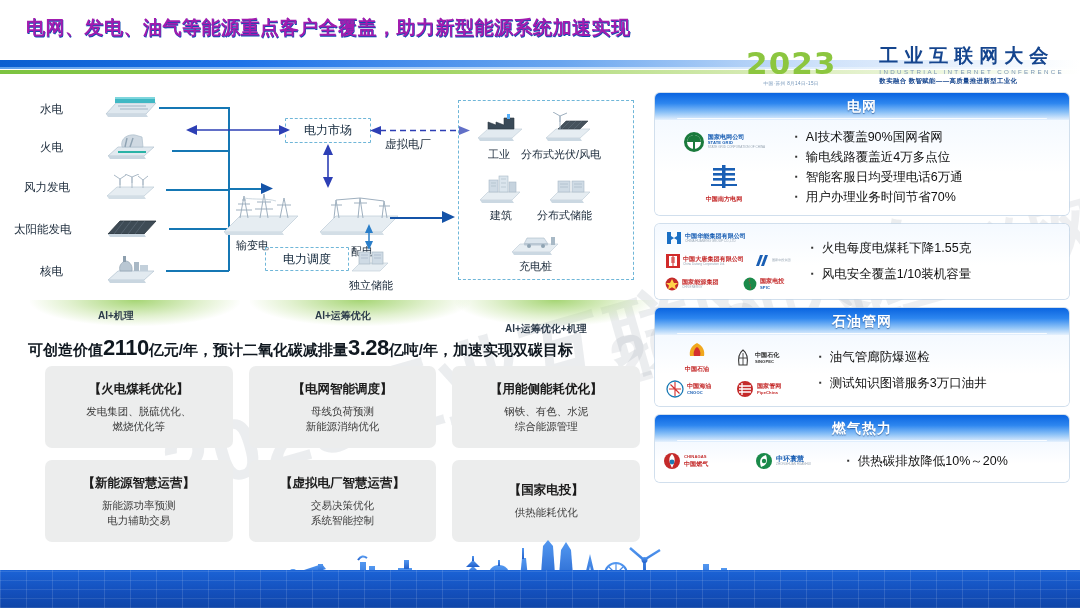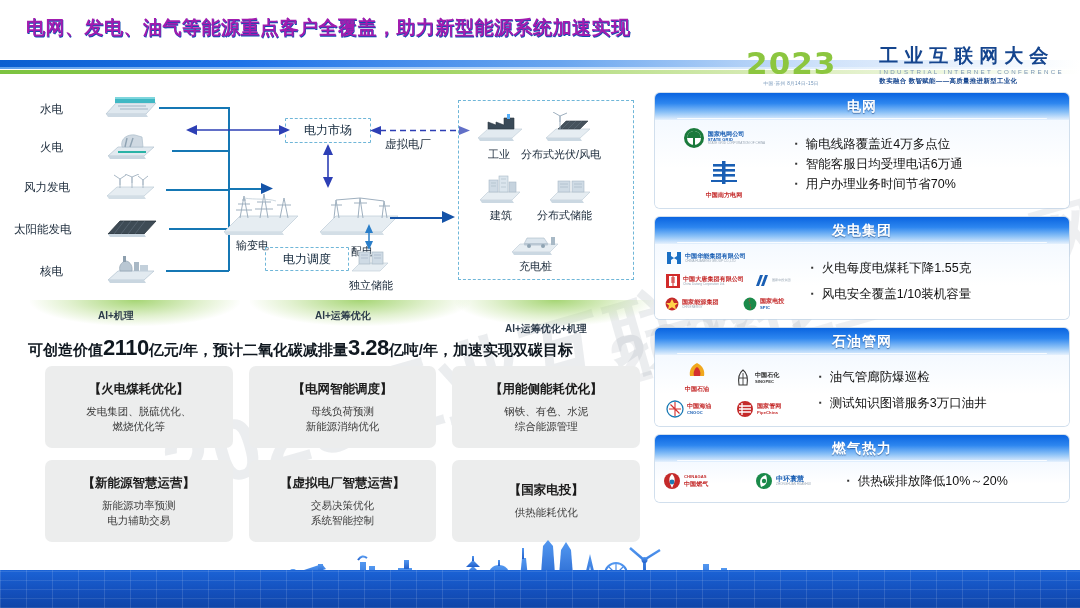--- a/index.html
+++ b/index.html
@@ -463,31 +463,29 @@
               <rect x="4" y="4" width="22" height="2.6" fill="#1a5fb4"></rect>
               <rect x="4" y="9" width="22" height="2.6" fill="#1a5fb4"></rect>
               <rect x="4" y="14" width="22" height="2.6" fill="#1a5fb4"></rect>
               <rect x="13" y="1" width="3.5" height="23" fill="#1a5fb4"></rect>
               <rect x="2" y="20" width="26" height="2" fill="#1a5fb4"></rect>
             </svg>
             <span class="lcn" style="color:#c42a2a;margin-top:2px">中国南方电网</span>
           </div>
         </div>
         <ul class="bullets">
+          <li>AI技术覆盖90%国网省网</li>
           <li>输电线路覆盖近4万多点位</li>
           <li>智能客服日均受理电话6万通</li>
           <li>用户办理业务时间节省70%</li>
         </ul>
       </div>
     </div>
 
     <div class="sect">
-      <div class="sect-head">
-        <span>发电集团</span>
-      </div>
       <div class="sect-body">
         <div class="logo-col" style="width:132px; align-content:flex-start;">
           <div class="logo" style="width:126px">
             <svg class="lmark" width="16" height="14" viewBox="0 0 16 14">
               <path d="M1 1 L5 1 L5 13 L1 13 Z M11 1 L15 1 L15 13 L11 13 Z M5 5 L11 9 L11 5 L5 9 Z" fill="#1a6fc4"></path>
             </svg>
             <div class="ltext">
               <span class="lcn" style="color:#1a5fb4">中国华能集团有限公司</span>
               <span class="lsub" style="margin-top:1px">CHINA HUANENG GROUP CO.,LTD</span>
             </div>

